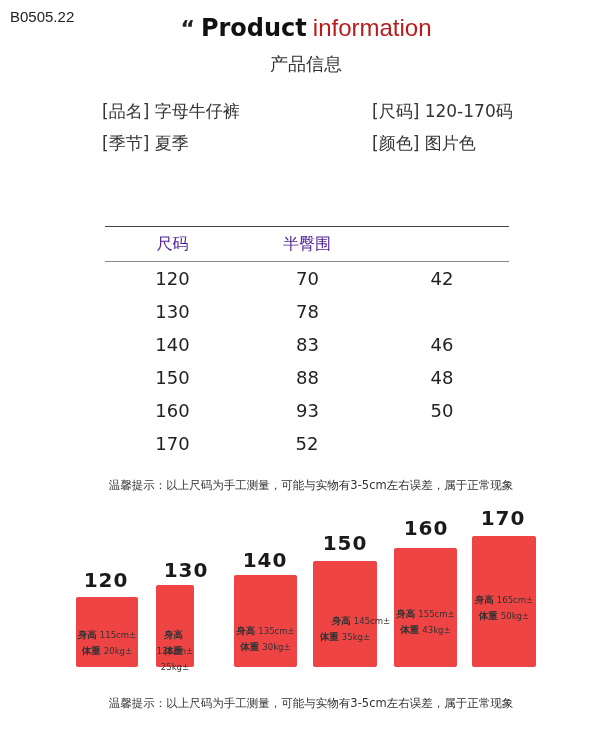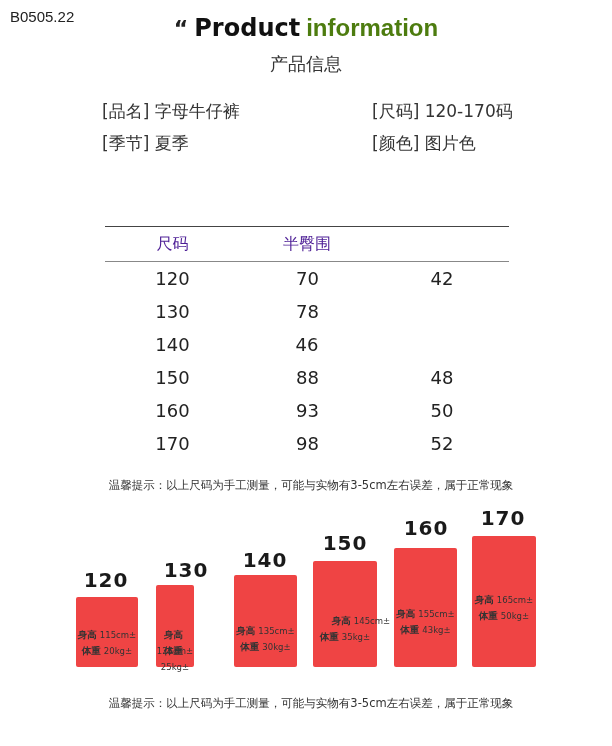--- a/index.html
+++ b/index.html
@@ -3,21 +3,21 @@
 <meta charset="utf-8">
 <style>
   html, body { margin:0; padding:0; background:#ffffff; }
   body { width:612px; height:746px; position:relative; overflow:hidden;
          font-family:"DejaVu Sans", sans-serif; color:#222; }
   .abs { position:absolute; }
   .code { left:10px; top:8px; font-size:15px; color:#222; font-family:"Liberation Sans", sans-serif; }
   .title { left:0; width:612px; top:14px; text-align:center; font-size:24px; font-family:"DejaVu Sans", sans-serif; }
   .title .q { font-size:22px; font-weight:bold; margin-right:6px; }
   .title .b { font-weight:bold; color:#111; }
-  .title .l { font-weight:bold; color:#4d7c0f; margin-left:6px; font-family:"Liberation Sans", sans-serif; }
+  .title .l { font-weight:normal; color:#b91c1c; margin-left:6px; font-family:"Liberation Sans", sans-serif; }
   .subtitle { left:0; width:612px; top:52px; text-align:center; font-size:18px; color:#333; }
   .info { font-size:17px; color:#333; }
   .info1 { left:102px; top:100px; }
   .info2 { left:372px; top:100px; }
   .info3 { left:102px; top:132px; }
   .info4 { left:372px; top:132px; }
   .tbl { left:105px; top:226px; width:404px; }
   .tbl .line { height:1px; background:#444; }
   .tbl .line2 { height:1px; background:#888; }
   .tbl .row { display:flex; height:33px; align-items:center; font-size:18px; color:#222; }
@@ -59,35 +59,35 @@
     <div class="c1">120</div>
     <div class="c2">70</div>
     <div class="c3">42</div>
   </div>
   <div class="row">
     <div class="c1">130</div>
     <div class="c2">78</div>
   </div>
   <div class="row">
     <div class="c1">140</div>
+    <div class="c2">83</div>
     <div class="c3">46</div>
   </div>
   <div class="row">
     <div class="c1">150</div>
     <div class="c2">88</div>
     <div class="c3">48</div>
   </div>
   <div class="row">
     <div class="c1">160</div>
     <div class="c2">93</div>
     <div class="c3">50</div>
   </div>
   <div class="row">
     <div class="c1">170</div>
-    <div class="c2">98</div>
     <div class="c3">52</div>
   </div>
 </div>
 
 <div class="abs tip tip1">温馨提示：以上尺码为手工测量，可能与实物有3-5cm左右误差，属于正常现象</div>
 
 <div class="abs size" style="left:76px;top:568px;width:60px;">120</div>
 <div class="abs card" style="left:76px;top:597px;width:62px;height:70px;">
   <div class="meas" style="top:30px;"><span class="k">身高</span><span>115cm±</span></div>
   <div class="meas" style="top:46px;"><span class="k">体重</span><span>20kg±</span></div>

